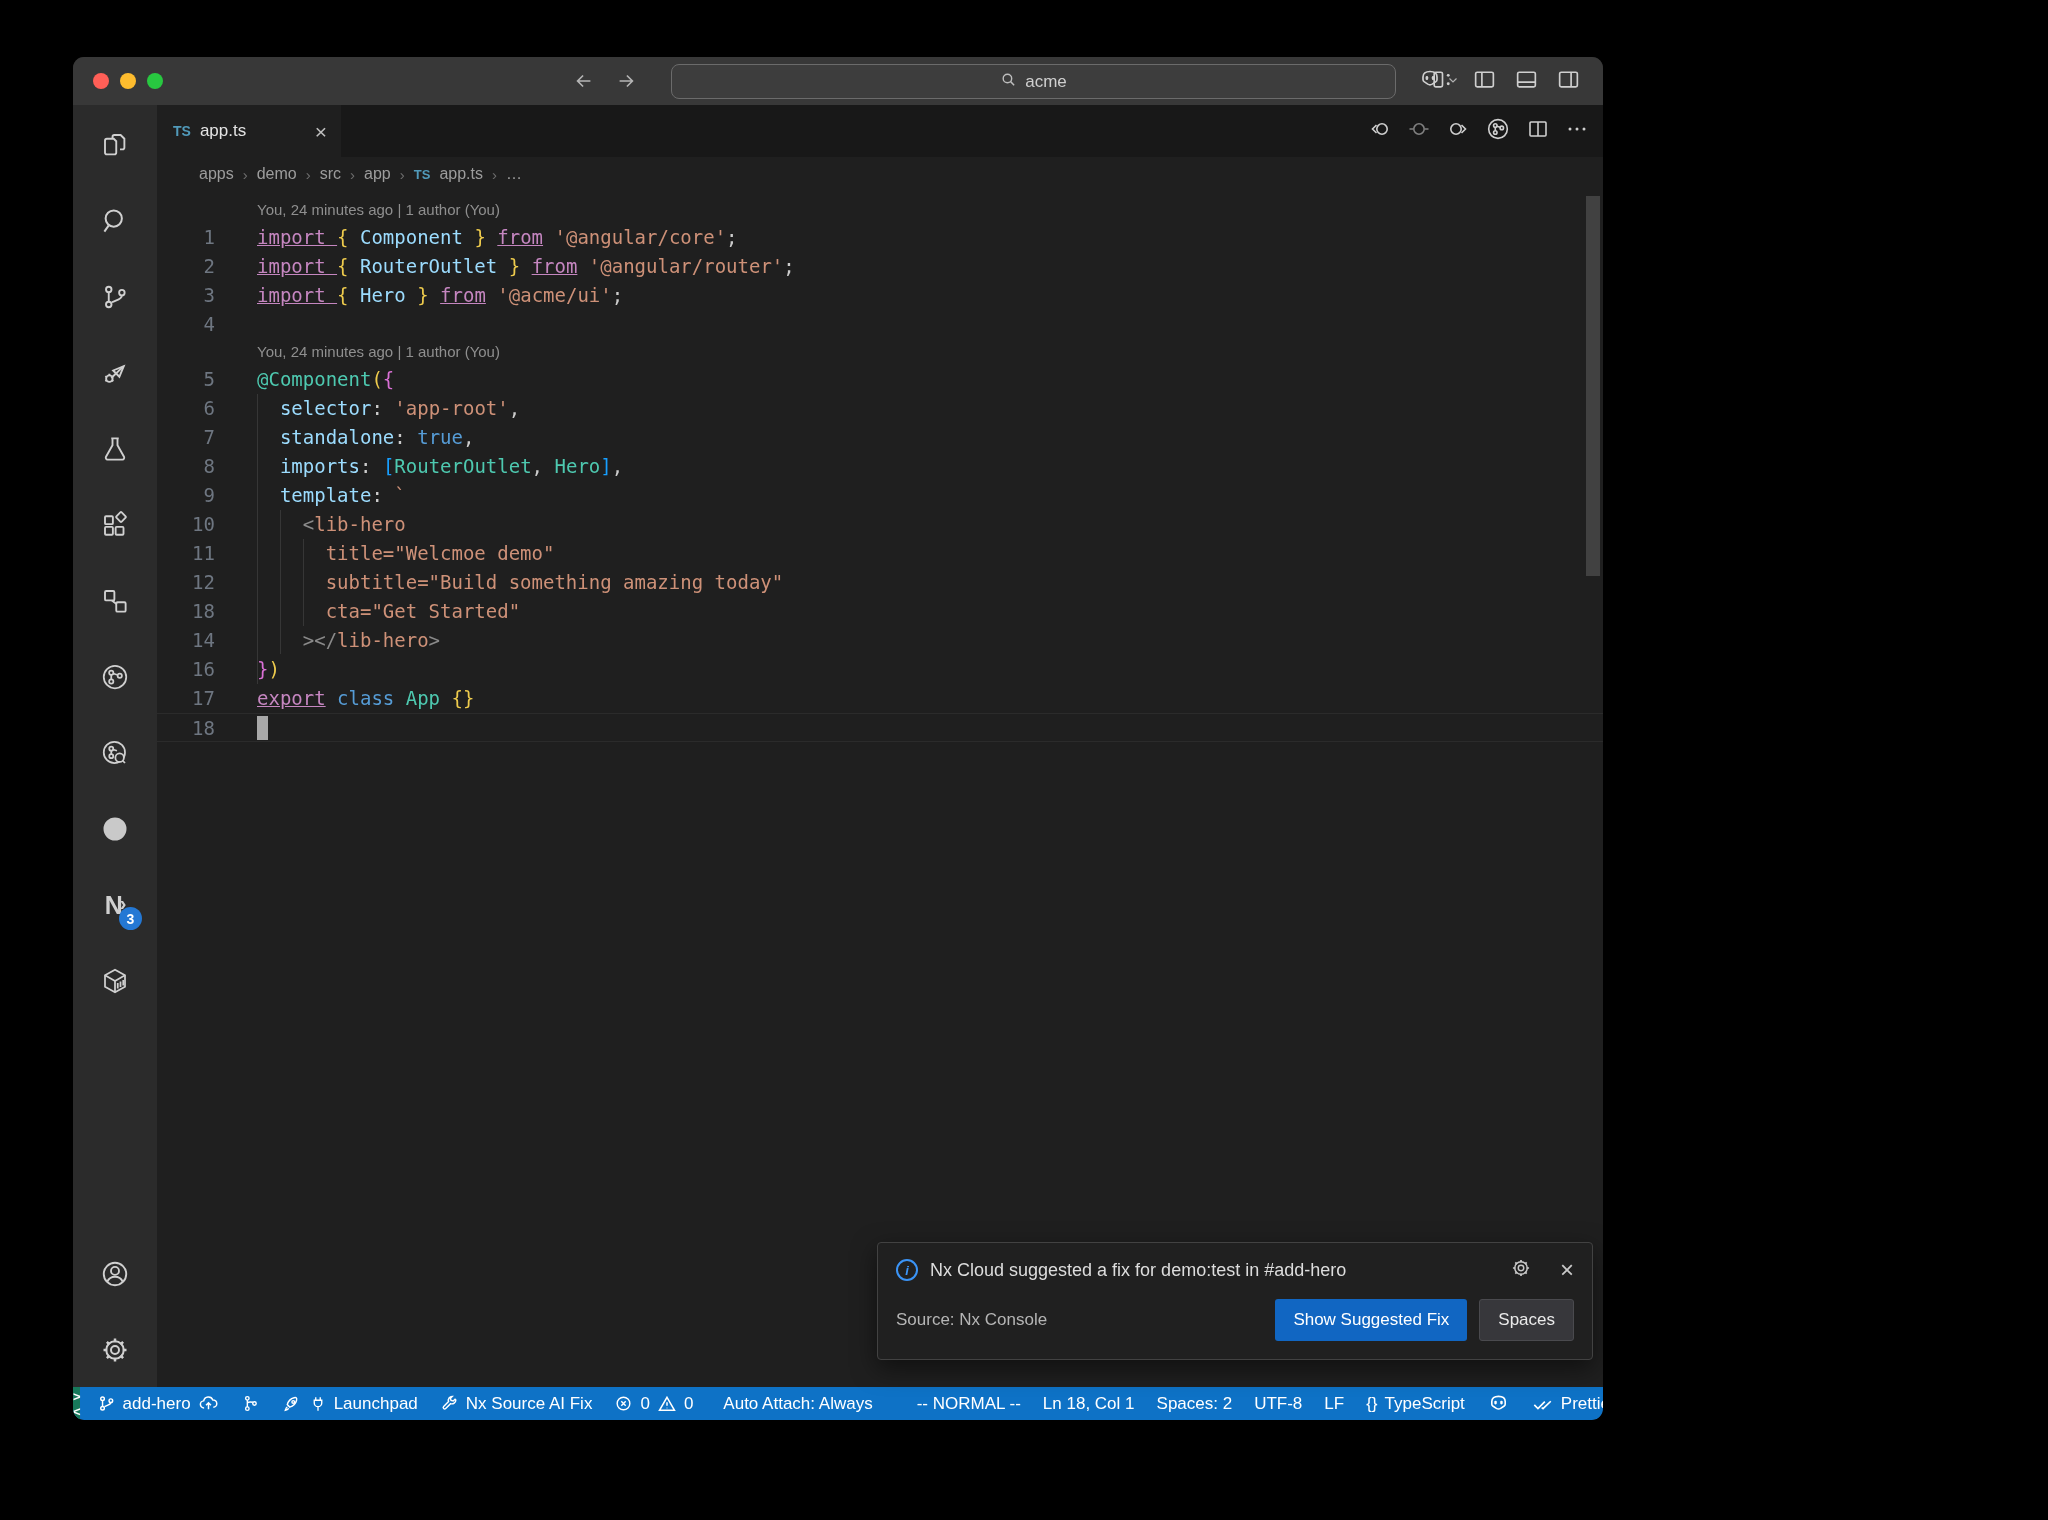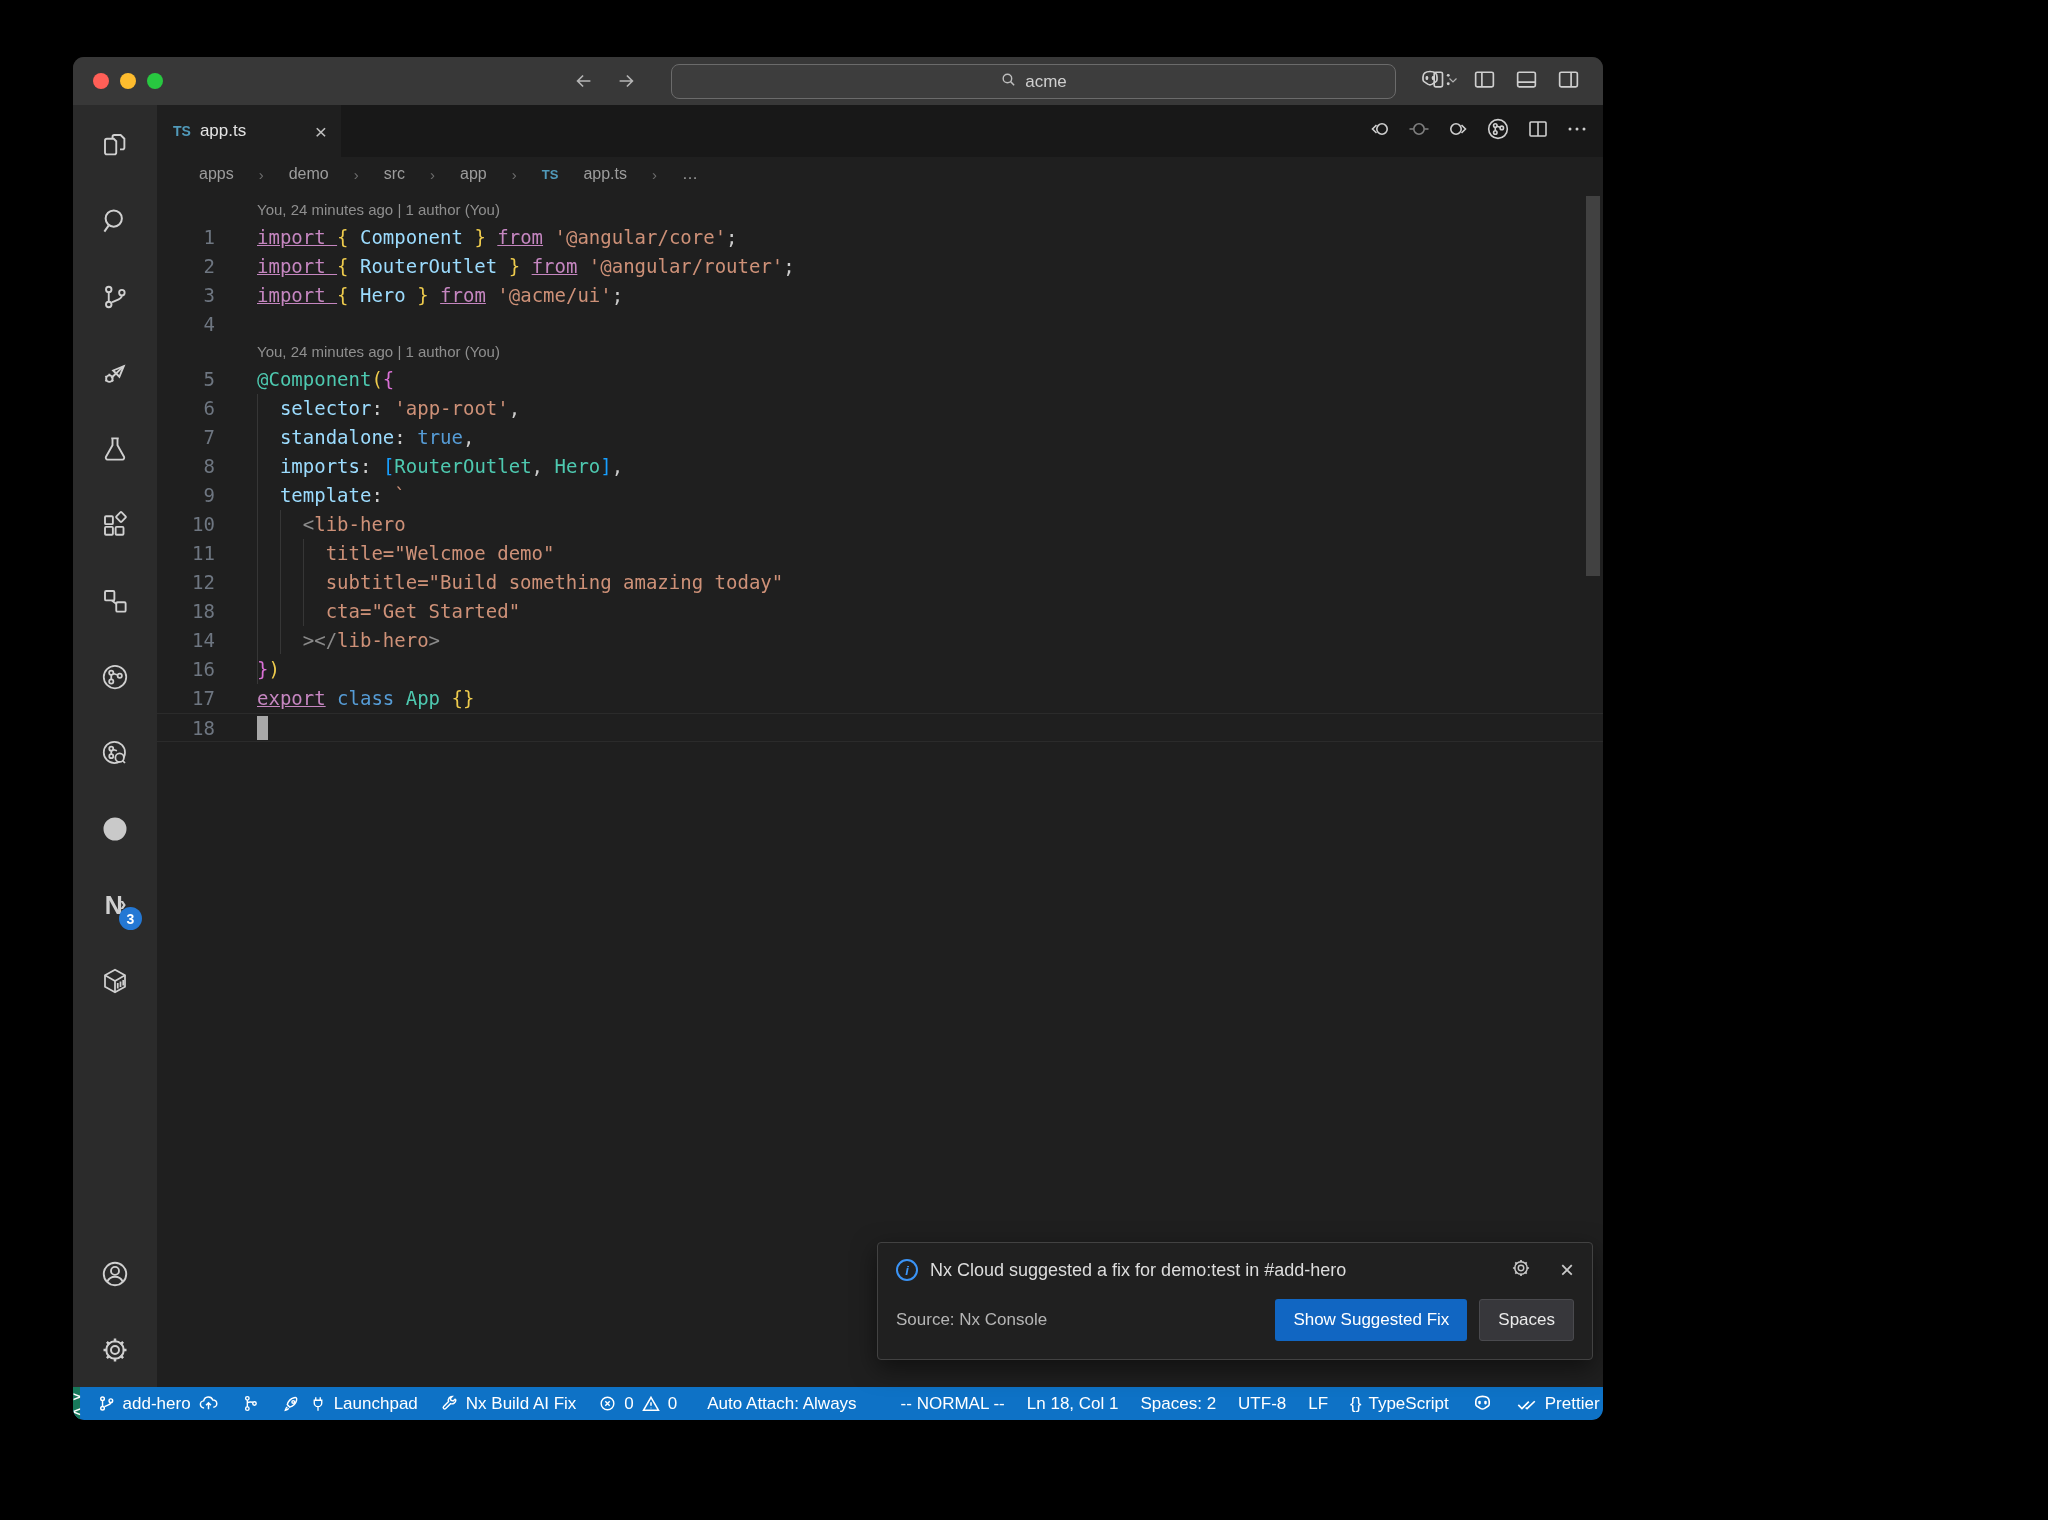--- a/index.html
+++ b/index.html
@@ -47,21 +47,21 @@
   .main { flex:1; display:flex; flex-direction:column; min-width:0; position:relative; }
 
   .tabstrip { height:52px; background:#181818; display:flex; align-items:stretch; position:relative; }
   .tab { width:184px; background:#1f1f1f; display:flex; align-items:center; padding:0 14px 0 16px; gap:9px; }
   .ts-badge { color:#519aba; font-weight:700; font-size:14px; }
   .tab-label { color:#e4e4e4; font-size:17px; flex:1; }
   .tab-close { color:#c0c0c0; font-size:21px; line-height:1; }
   .editor-actions { position:absolute; right:14px; top:0; height:52px; display:flex; align-items:center; gap:15px; color:#cfcfcf; }
 
   .breadcrumbs { height:34px; background:#1f1f1f; display:flex; align-items:center;
-                 padding-left:42px; gap:25px; font-size:16px; color:#9d9d9d; }
+                 padding-left:42px; gap:9px; font-size:16px; color:#9d9d9d; }
   .bc-sep { color:#6d6d6d; font-size:15px; }
   .bc-ts { color:#519aba; font-weight:700; font-size:13px; }
 
   
   .editor { flex:1; position:relative; background:#1f1f1f; overflow:hidden;
             font-family:"DejaVu Sans Mono", monospace; }
   .rows { padding-top:6px; }
   .row { display:flex; height:29px; line-height:29px; font-size:19px; white-space:pre; }
   .row.lens { height:26px; line-height:26px; }
   .gutter { width:58px; text-align:right; color:#6e7681; flex:0 0 58px; }
@@ -457,21 +457,21 @@
               </svg>
           </span>
           <span>Launchpad</span>
         </span>
         <span class="sb-item">
           <span>
             <svg width="19" height="19" viewBox="0 0 24 24" fill="none" stroke="#fff" stroke-width="1.8">
                 <path d="M20 7.5a5 5 0 0 1-6.6 4.7l-6.2 6.2a1.8 1.8 0 0 1-2.6-2.6l6.2-6.2A5 5 0 0 1 15.5 3l-2.3 2.3.7 2.8 2.8.7L19 6.5c.5.5 1 .6 1 1z"></path>
               </svg>
           </span>
-          <span>Nx Build AI Fix</span>
+          <span>Nx Source AI Fix</span>
         </span>
         <span class="sb-item">
           <span>
             <svg width="19" height="19" viewBox="0 0 24 24" fill="none" stroke="#fff" stroke-width="1.8">
                 <circle cx="12" cy="12" r="8"></circle>
                 <path d="M9.2 9.2l5.6 5.6M14.8 9.2l-5.6 5.6"></path>
               </svg>
           </span>
           <span>0</span>
           <span>

